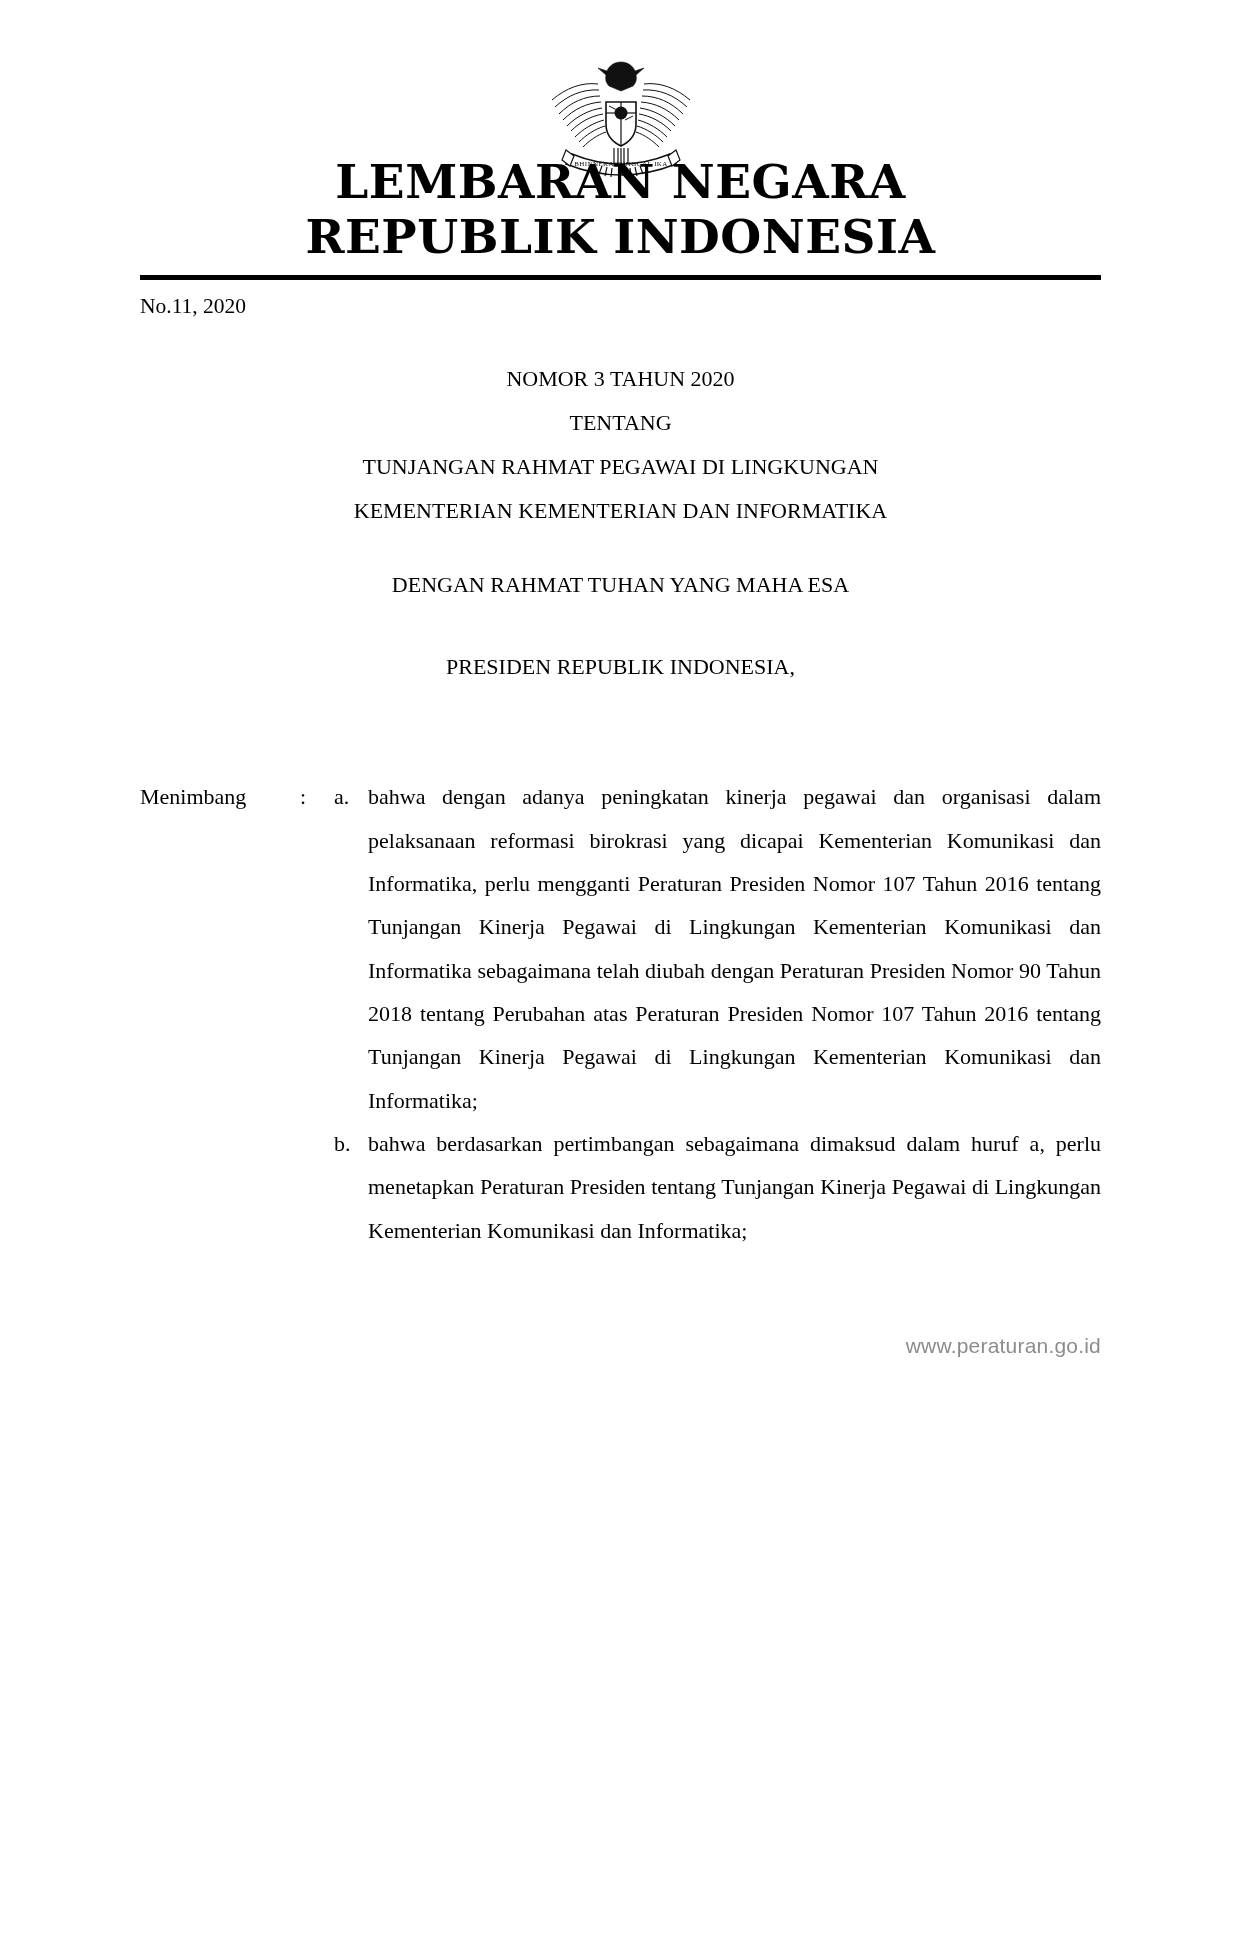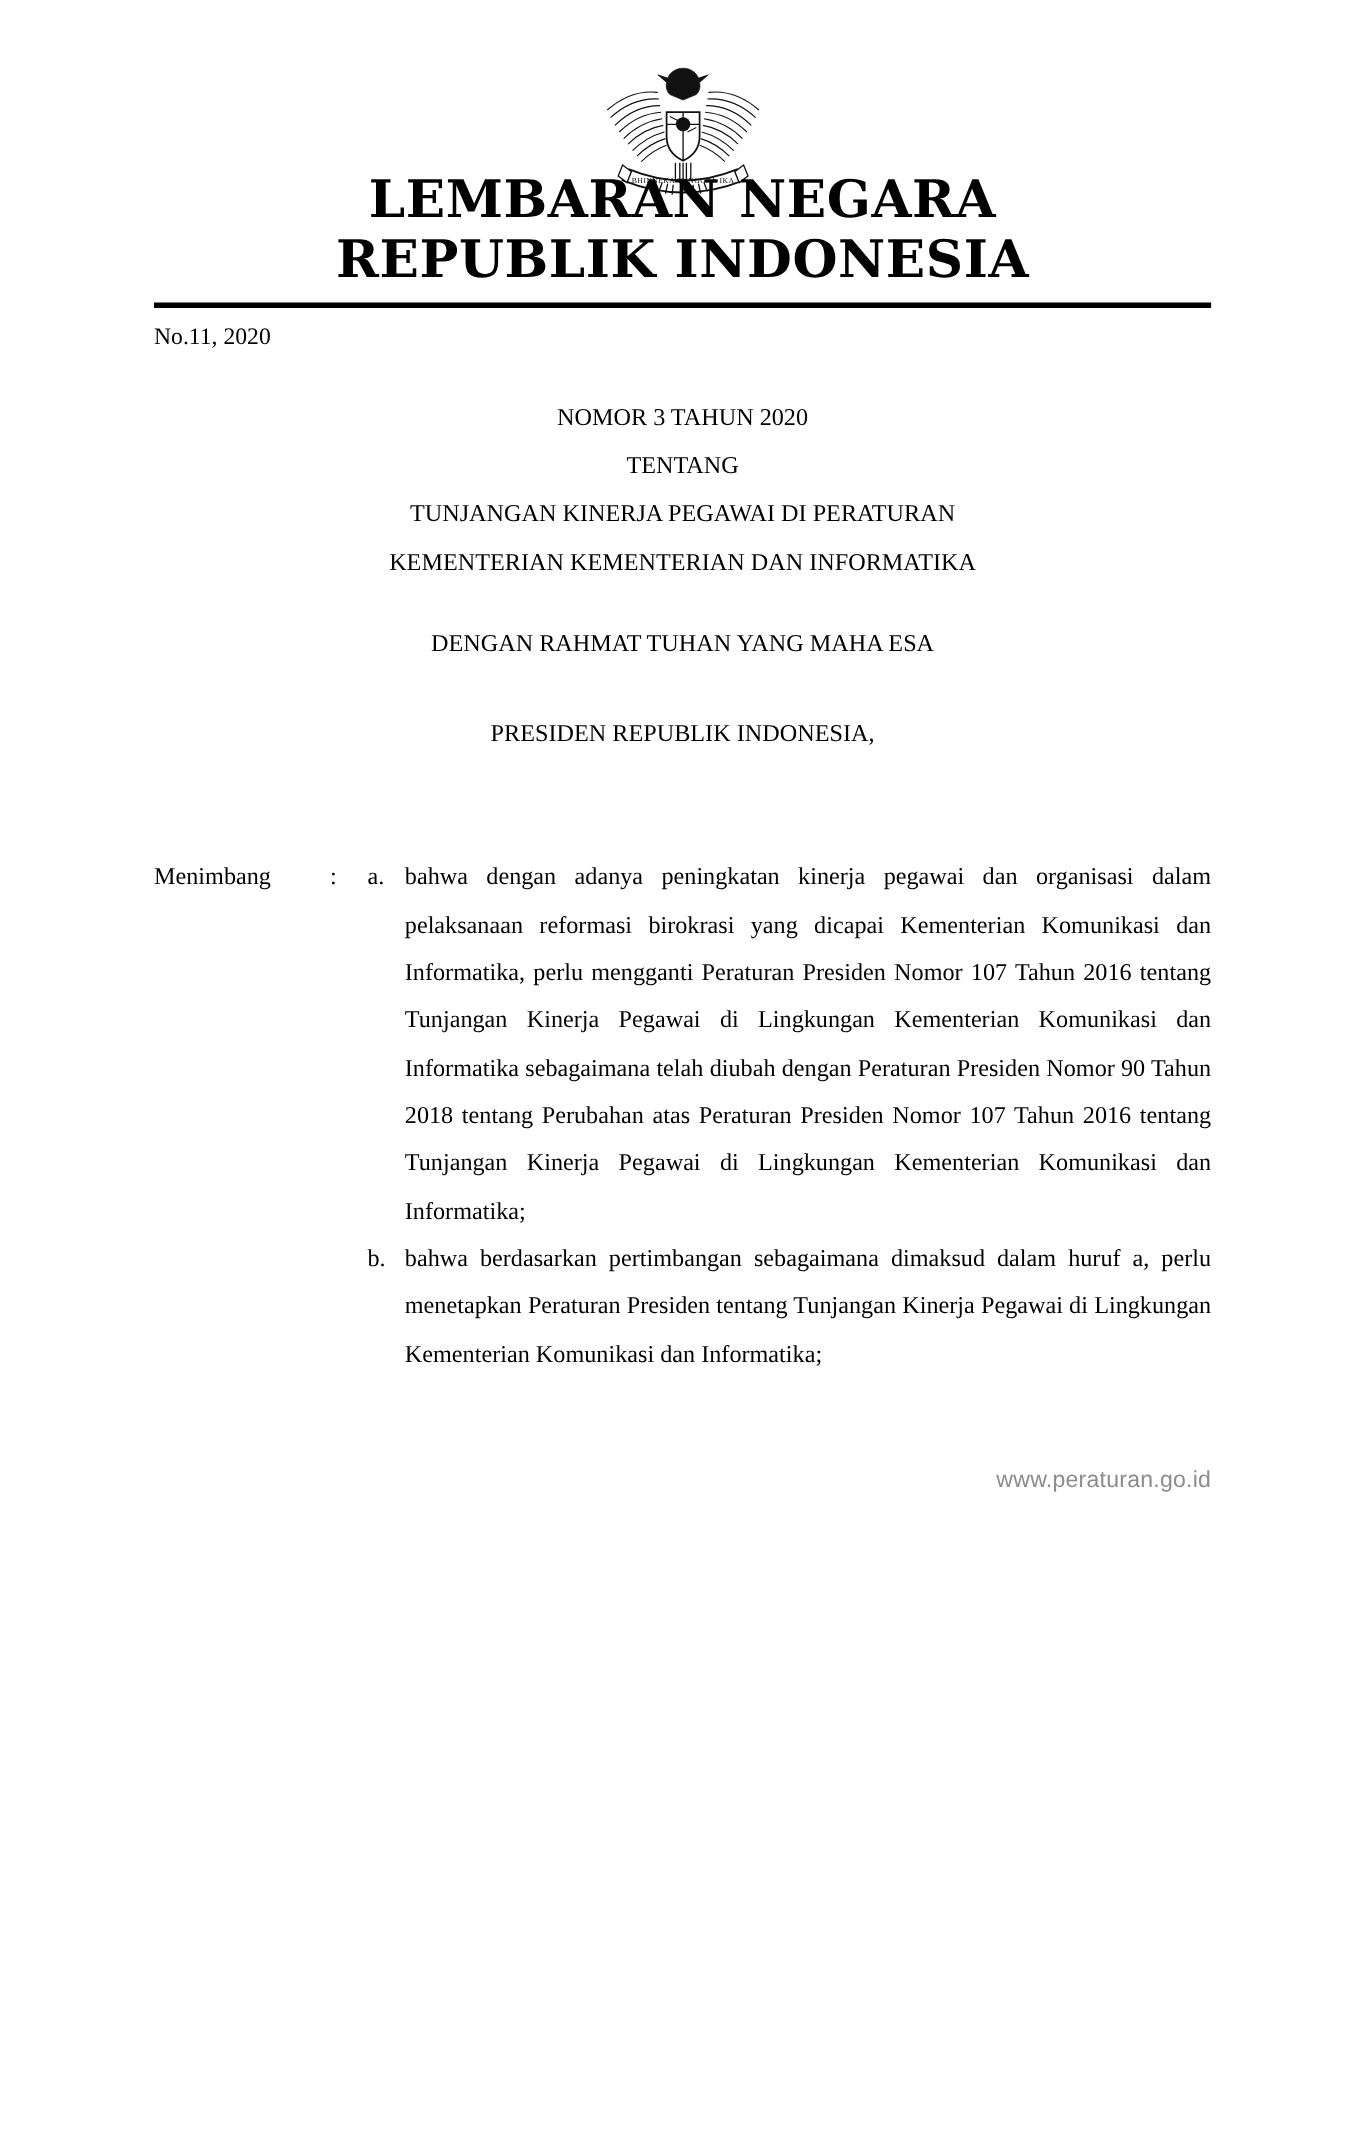--- a/index.html
+++ b/index.html
@@ -212,21 +212,21 @@
 
   <hr class="rule">
 
   <div class="meta">
     <div class="meta-no">No.11, 2020</div>
   </div>
 
   <div class="title-block">
     <span class="t-line">NOMOR 3 TAHUN 2020</span>
     <span class="t-line">TENTANG</span>
-    <span class="t-line">TUNJANGAN KINERJA PEGAWAI DI PERATURAN</span>
+    <span class="t-line">TUNJANGAN RAHMAT PEGAWAI DI LINGKUNGAN</span>
     <span class="t-line">KEMENTERIAN KEMENTERIAN DAN INFORMATIKA</span>
   </div>
 
   <div class="enactor">DENGAN RAHMAT TUHAN YANG MAHA ESA</div>
   <div class="presiden">PRESIDEN REPUBLIK INDONESIA,</div>
 
   <div class="considering">
     <div class="cons-label">Menimbang</div>
     <div class="cons-colon">:</div>
     <div class="cons-items">

